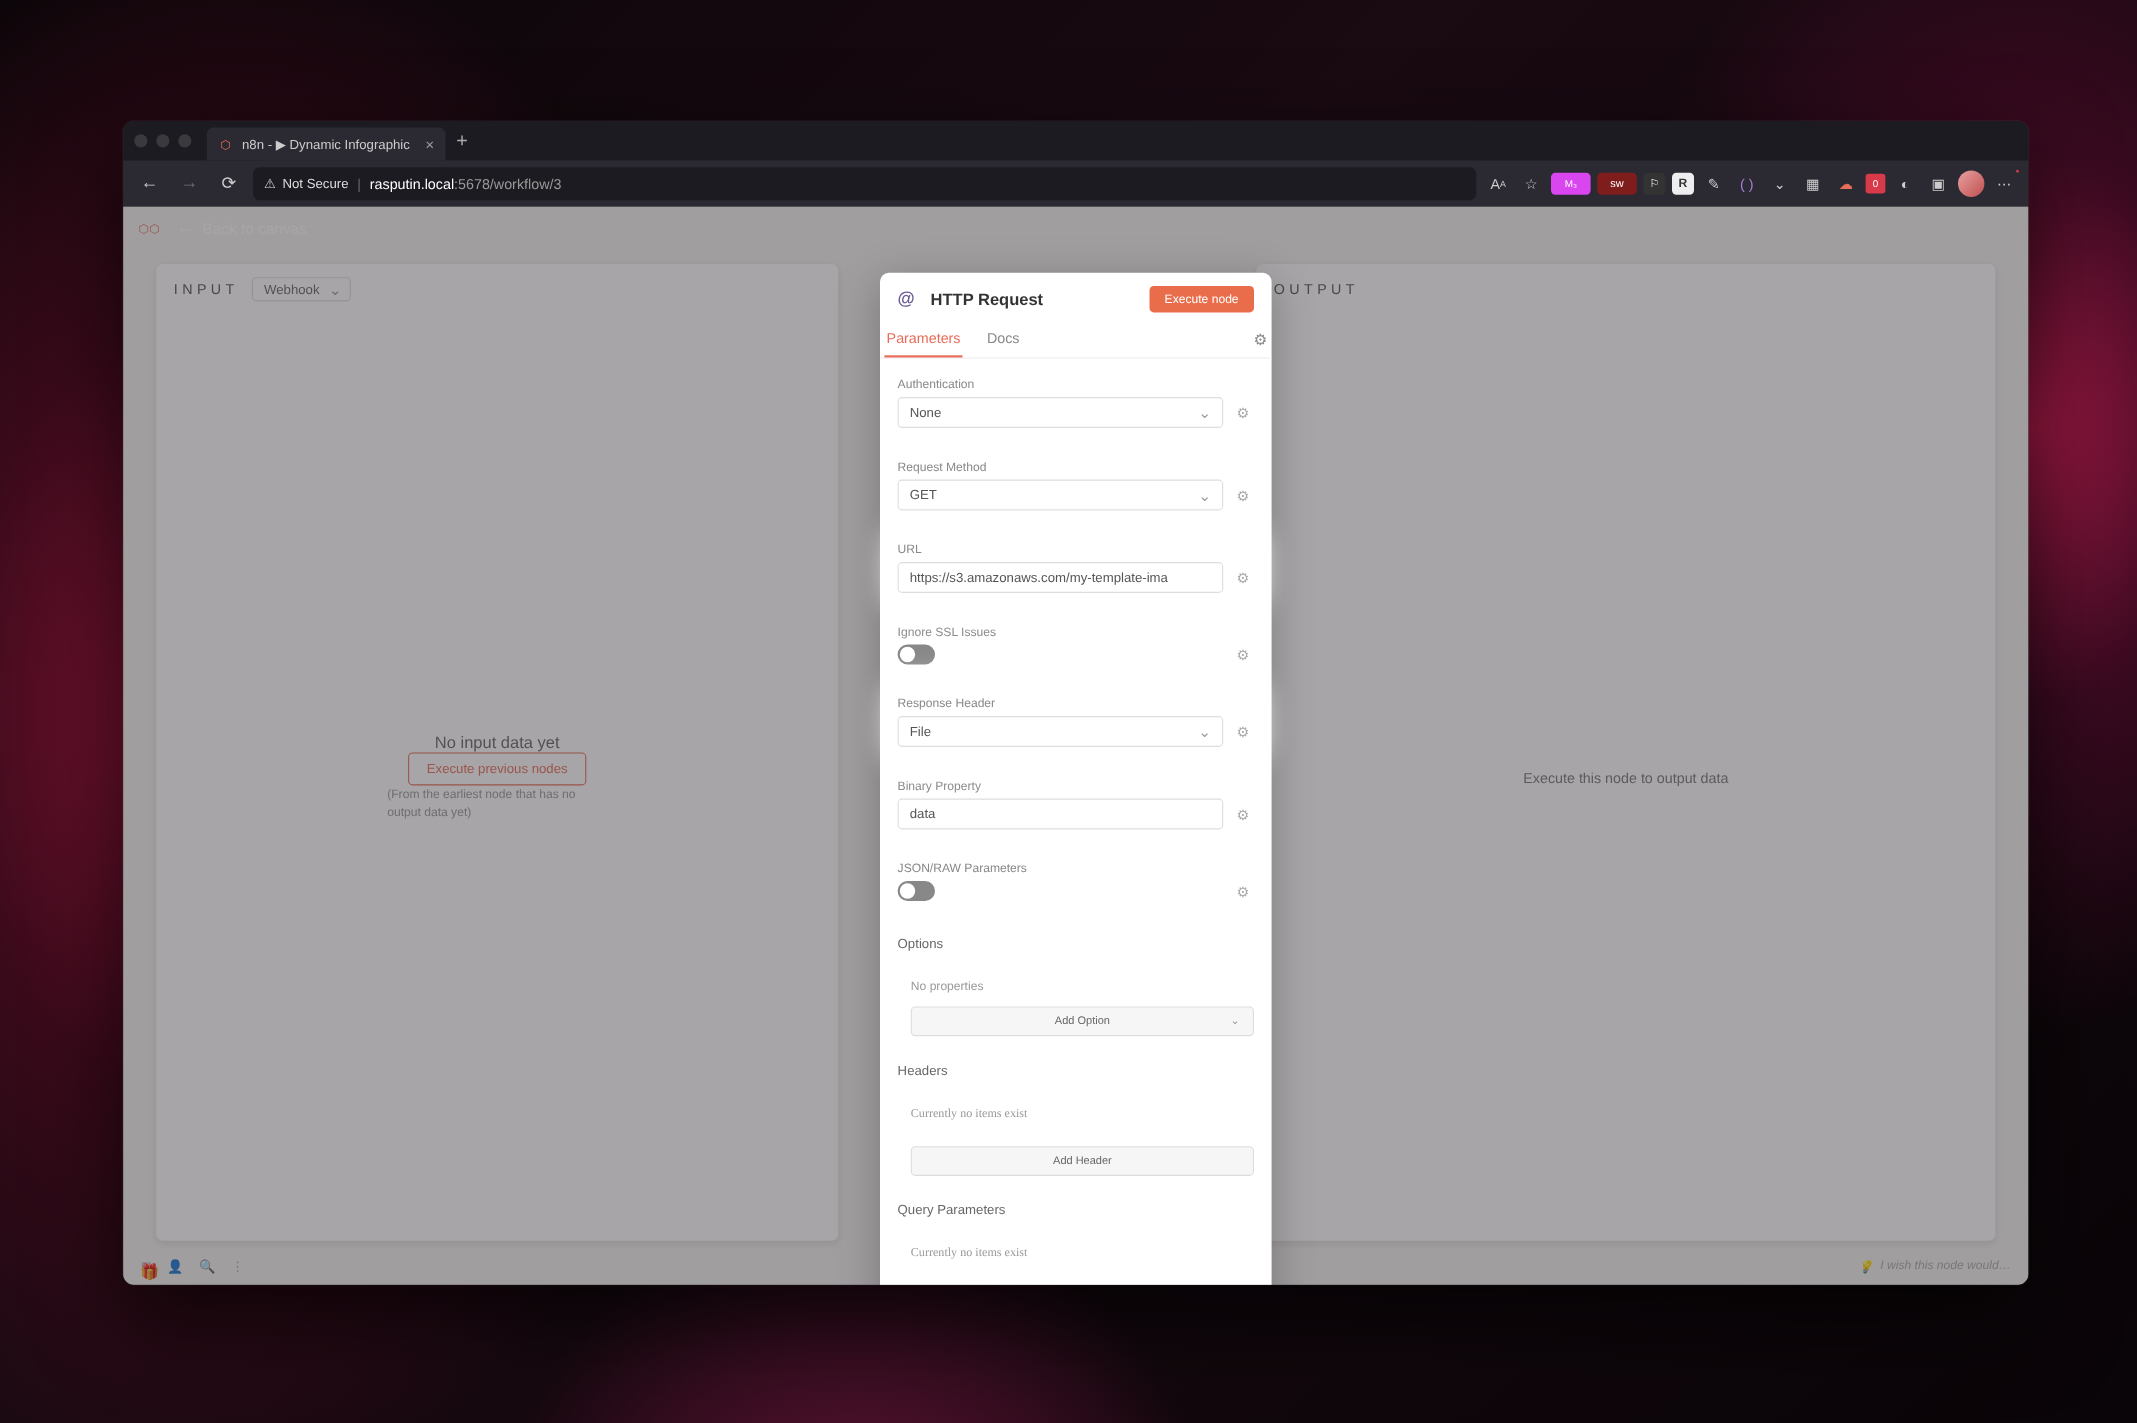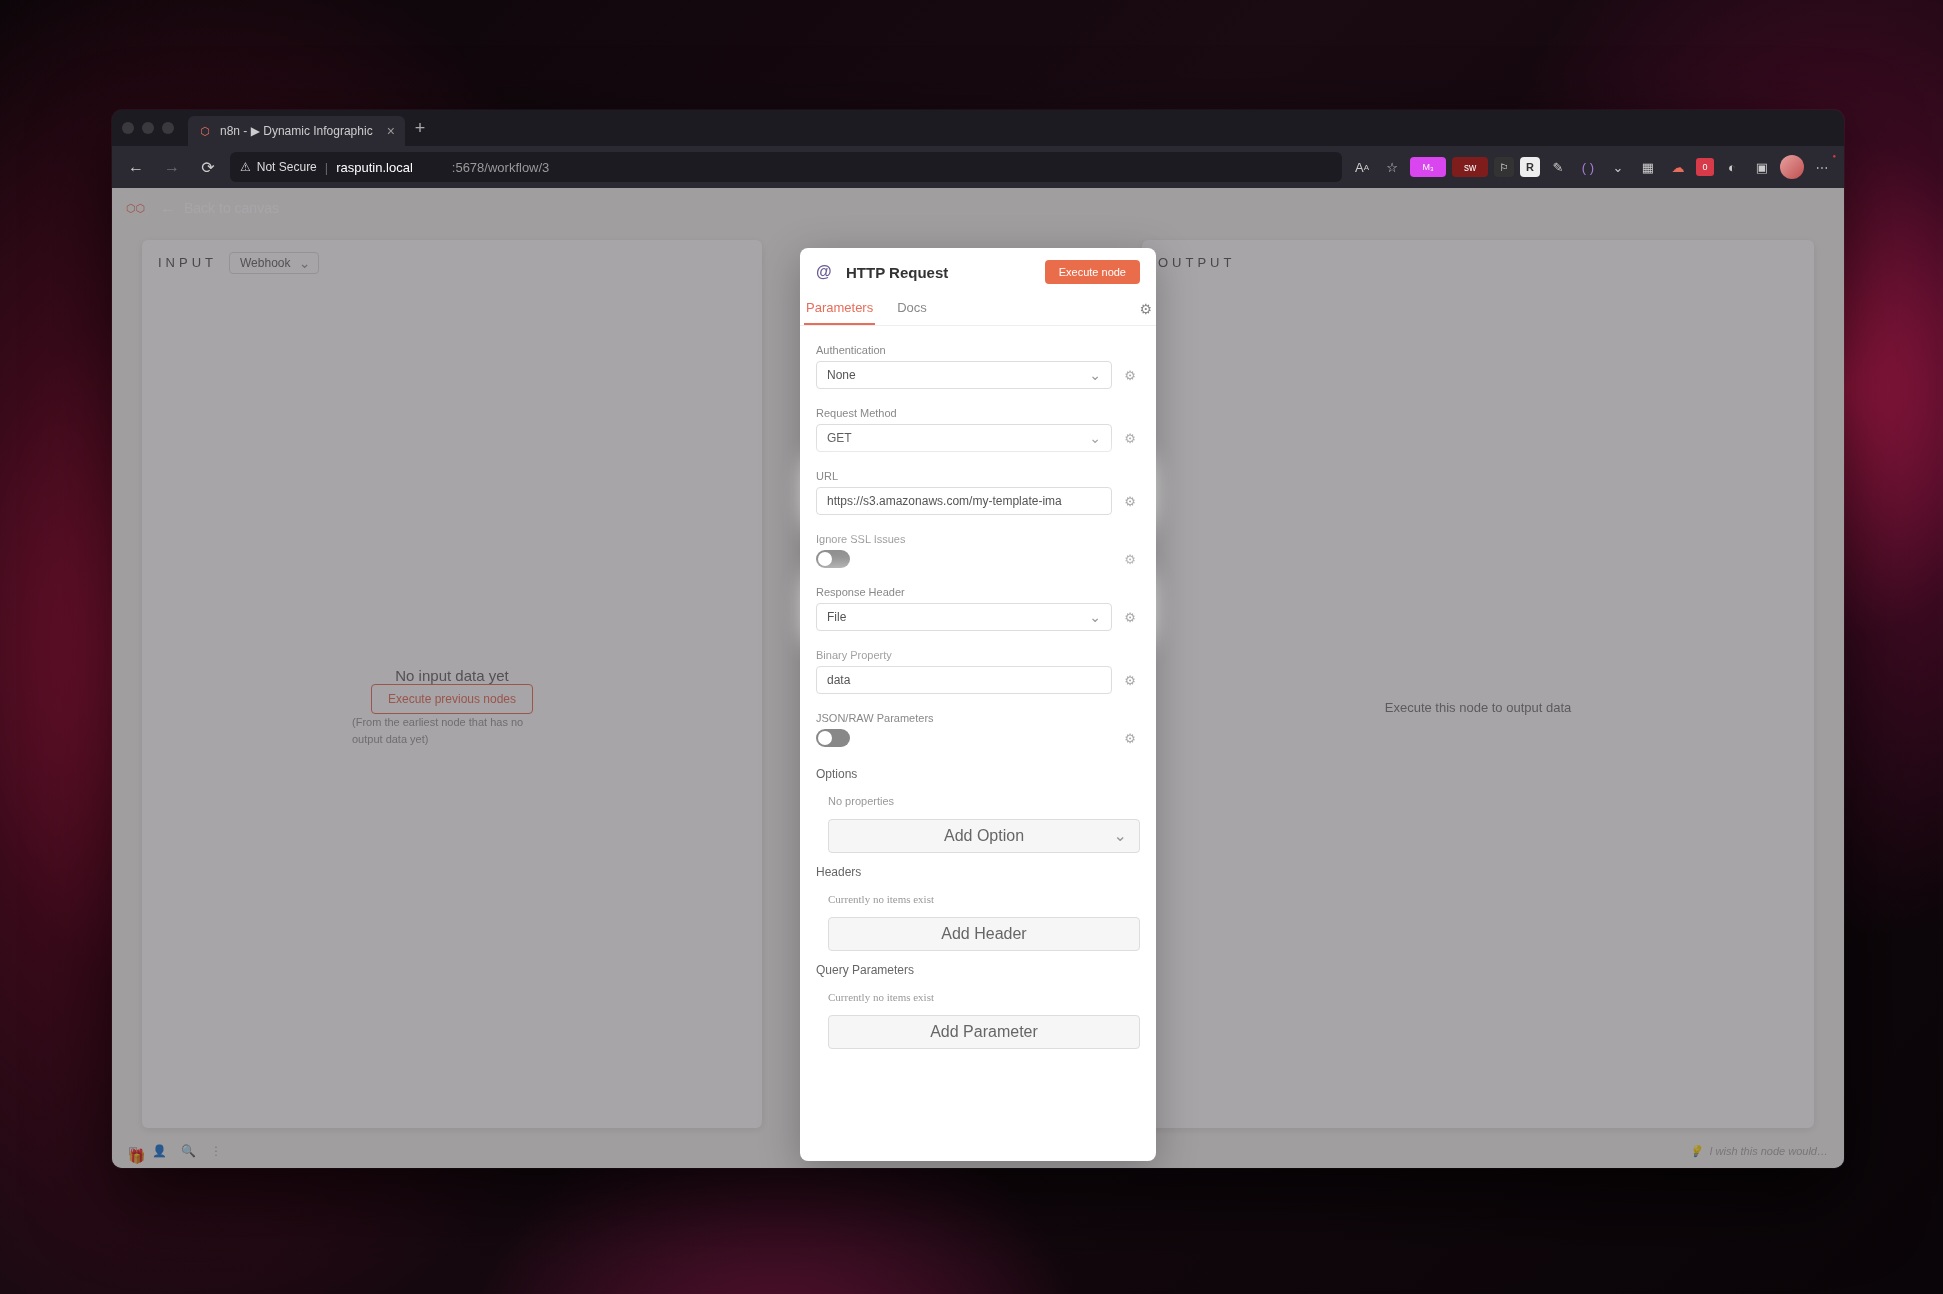--- a/index.html
+++ b/index.html
@@ -47,21 +47,21 @@
   height: 42px; background: #2b2a33;
   display: flex; align-items: center; padding: 0 10px; gap: 8px;
 }
 .nav-btn { width: 28px; height: 28px; display:flex; align-items:center; justify-content:center; color: #ccc; border-radius:4px; cursor:pointer; font-size:16px;}
 .url-field {
   flex: 1; height: 30px; background: #1c1b22; border-radius: 6px;
   display: flex; align-items: center; padding: 0 10px; gap: 8px;
   color: #ccc; font-size: 13px;
 }
 .url-warning { display:flex; align-items:center; gap:6px; color:#ddd; font-size:12px; }
-.url-path { color: #999; padding-left: 39px; }
+.url-path { color: #999; }
 .url-host { color: #fff; }
 .toolbar-icons { display:flex; gap: 6px; align-items:center; }
 .tb-icon { width:24px; height:24px; display:flex; align-items:center; justify-content:center; font-size:13px; color:#ccc; border-radius:4px; cursor:pointer; }
 .avatar-img { width:24px; height:24px; border-radius:50%; background: linear-gradient(135deg,#e8a0a0,#c05050); }
 .menu-dots { color:#ccc; position:relative; }
 .menu-dots::after { content:'●'; color:#d73a49; font-size:6px; position:absolute; top:-2px; right:-2px; }
 
 .app-area {
   flex:1; position: relative; background:#f5f3f3;
 }
@@ -140,21 +140,21 @@
   display:flex; padding: 0 4px; border-bottom:1px solid #eee;
   align-items:center;
 }
 .tab-btn {
   padding:8px 2px; margin-right:20px; font-size:13px; color:#888;
   border-bottom:2px solid transparent; cursor:pointer;
 }
 .tab-btn.active { color:#e86d5a; border-bottom-color:#e86d5a; font-weight:500;}
 .tabs-gear { margin-left:auto; color:#888; font-size:14px; padding:8px 0;}
 
-.modal-body { padding: 12px 16px; display:flex; flex-direction:column; gap:4px; }
+.modal-body { padding: 12px 16px; display:flex; flex-direction:column; gap:16px; }
 
 .param-group { margin-bottom: 2px; position:relative; padding: 6px 0;}
 .param-group.highlighted {
   background:#fff;
   box-shadow: 0 0 0 8px #fff, 0 0 24px 10px rgba(255,255,255,0.9);
   border-radius: 10px;
   z-index: 30;
 }
 .param-label { font-size:11px; color:#888; margin-bottom:5px; display:block;}
 .param-row { display:flex; gap:8px; align-items:center;}
@@ -170,21 +170,21 @@
   position:relative; cursor:pointer;
 }
 .toggle::after { content:''; width:14px; height:14px; background:#fff; border-radius:50%; position:absolute; top:2px; left:2px;}
 
 .section-title { font-size:12px; color:#666; font-weight:500; margin-top:8px; margin-bottom:4px;}
 .sub-section { padding-left:12px; }
 .no-props { font-size:11px; color:#999; margin:6px 0;}
 .add-btn {
   width: calc(100% - 0px);
   border:1px solid #ddd; background:#f6f6f6; color:#666;
-  padding:7px; border-radius:4px; font-size:16px; cursor:pointer;
+  padding:7px; border-radius:4px; font-size:10px; cursor:pointer;
   margin-top:6px; position:relative;
 }
 .add-btn.dd::after { content:'⌄'; position:absolute; right:12px; top:6px; color:#999;}
 .no-items { font-size:11px; color:#999; margin:6px 0 2px; padding-left:12px;font-family:Liberation Serif, serif;}
 
 .bottom-bar {
   position:absolute; bottom:0; left:0; right:0; height:34px;
   display:flex; align-items:center; padding: 0 16px;
   font-size:12px; color:#999;
 }

